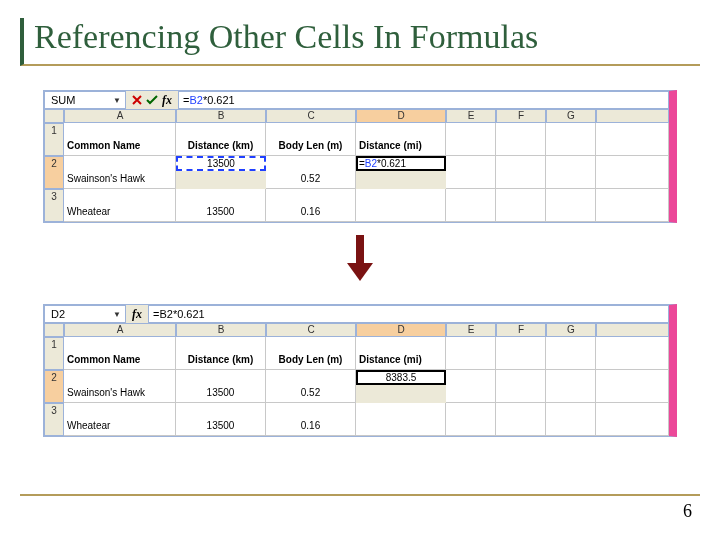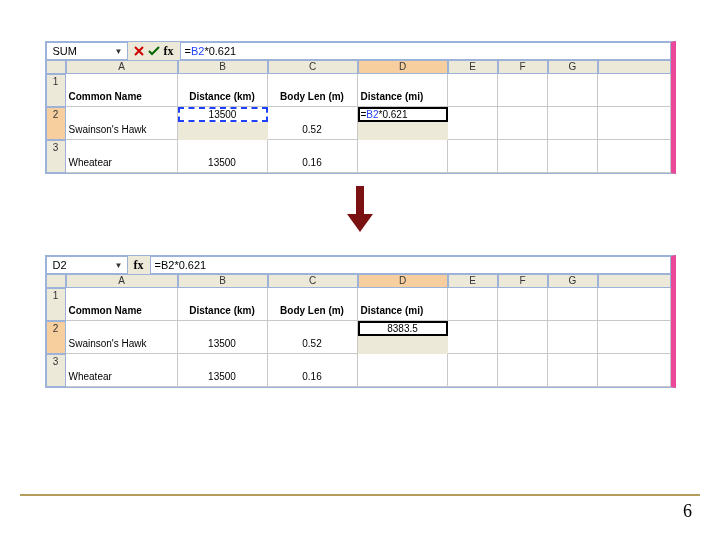--- a/index.html
+++ b/index.html
@@ -56,21 +56,21 @@
   
   .panel {
     width: 625px;
     margin: 0 auto;
     border: 1px solid #9cb2d9;
     font-size: 11px;
     color: #000;
     background: #ece9d8;
   }
   .edge-right {
-    border-right: 5px solid #ec4899;
+    border-right: 8px solid #ec4899;
     margin-top: 23px;
   }
   .fbar {
     display: flex;
     align-items: stretch;
     height: 18px;
     background: #ece9d8;
   }
   .namebox {
     width: 70px;
@@ -87,20 +87,21 @@
     color: #333;
   }
   .fbicons {
     display: flex;
     align-items: center;
     gap: 4px;
     padding: 0 6px;
   }
   .ic { display:inline-flex; align-items:center; }
   .fx {
+    font-style: italic;
     font-weight: bold;
     font-family: "Times New Roman", serif;
     font-size: 12px;
   }
   .finput {
     flex: 1;
     background: #fff;
     border: 1px solid #9cb2d9;
     display: flex;
     align-items: center;
@@ -178,20 +179,23 @@
   .cE { width: 50px; }
   .cF { width: 50px; }
   .cG { width: 50px; }
   .cPad { flex: 1; }
 
 </style>
 </head>
 <body>
 
 <div class="slide">
+  <div class="title-wrap">
+    <div class="title">Referencing Other Cells In Formulas</div>
+  </div>
 
   <div class="panel edge-right">
     <div class="fbar">
       <div class="namebox">
         <span>SUM</span>
         <span class="dd">▼</span>
       </div>
       <div class="fbicons">
         <span class="ic">
             <svg width="10" height="10">

